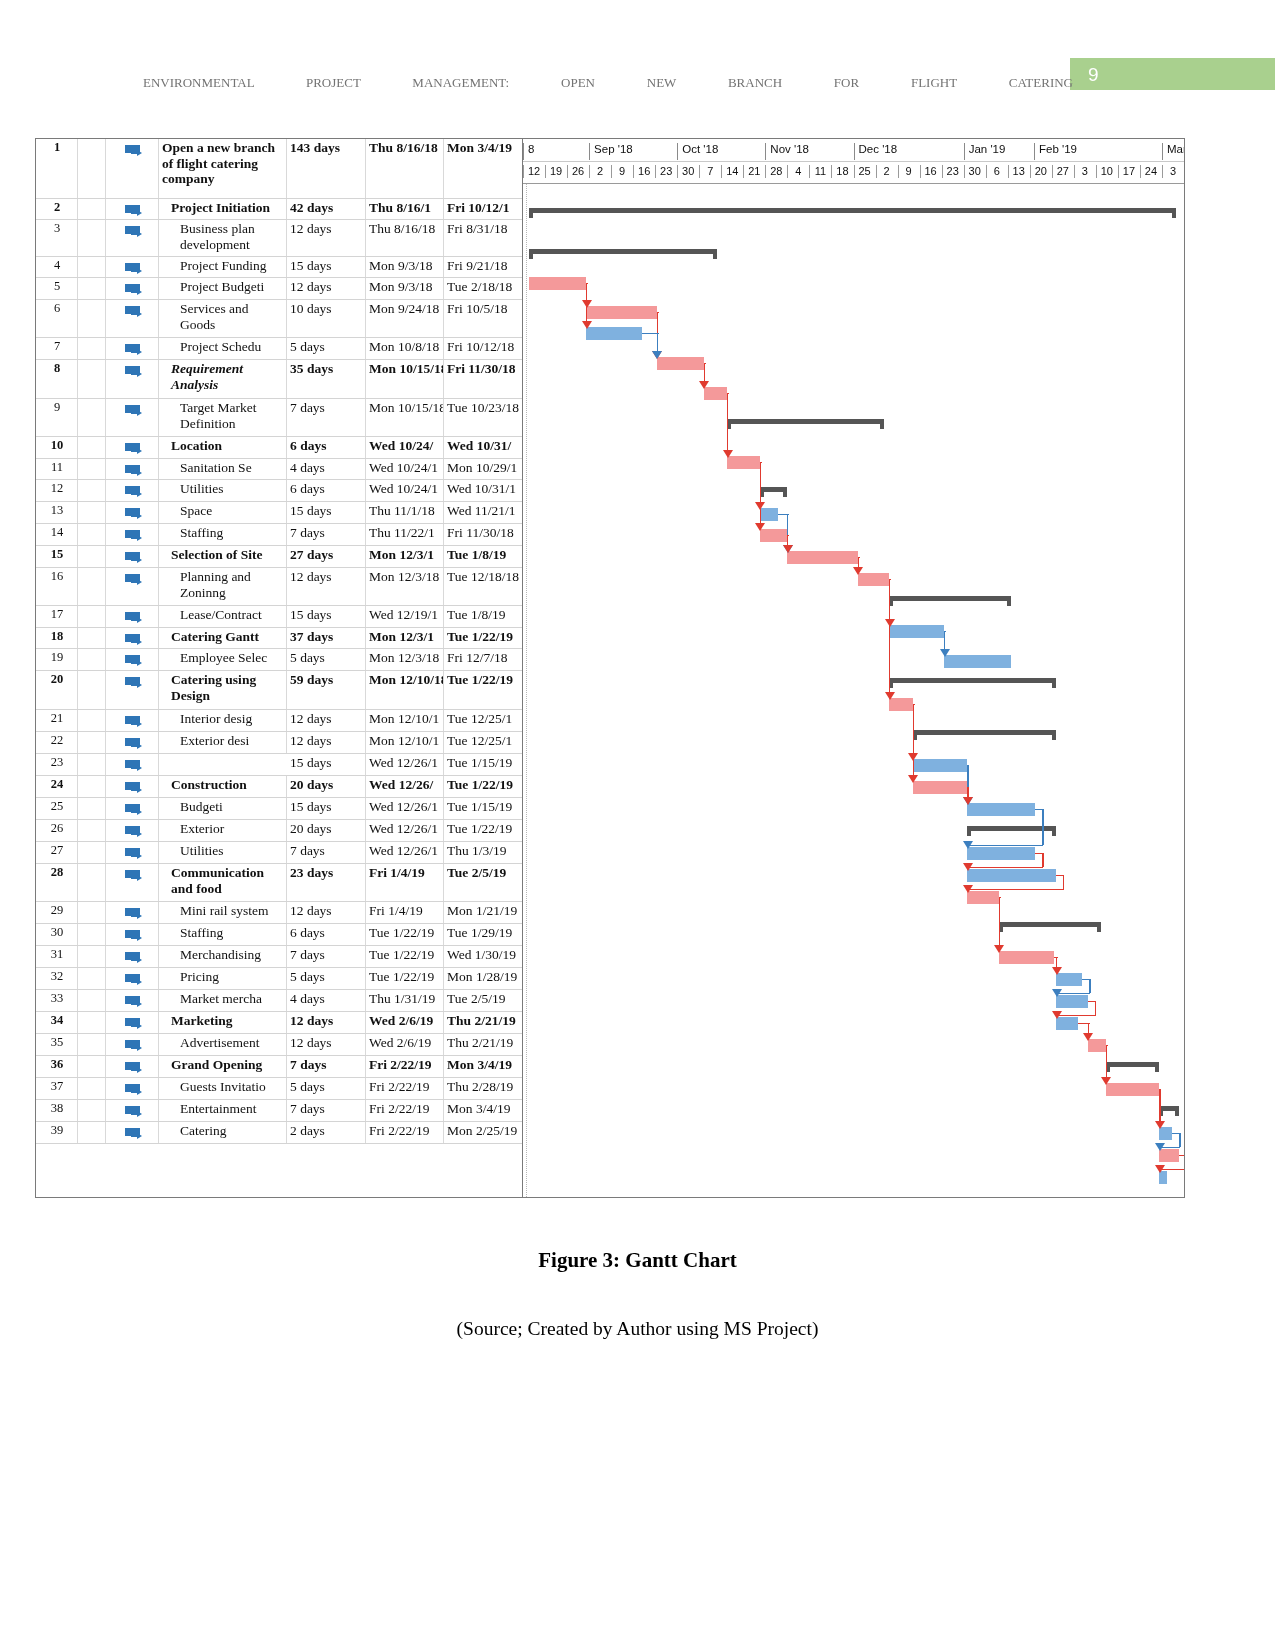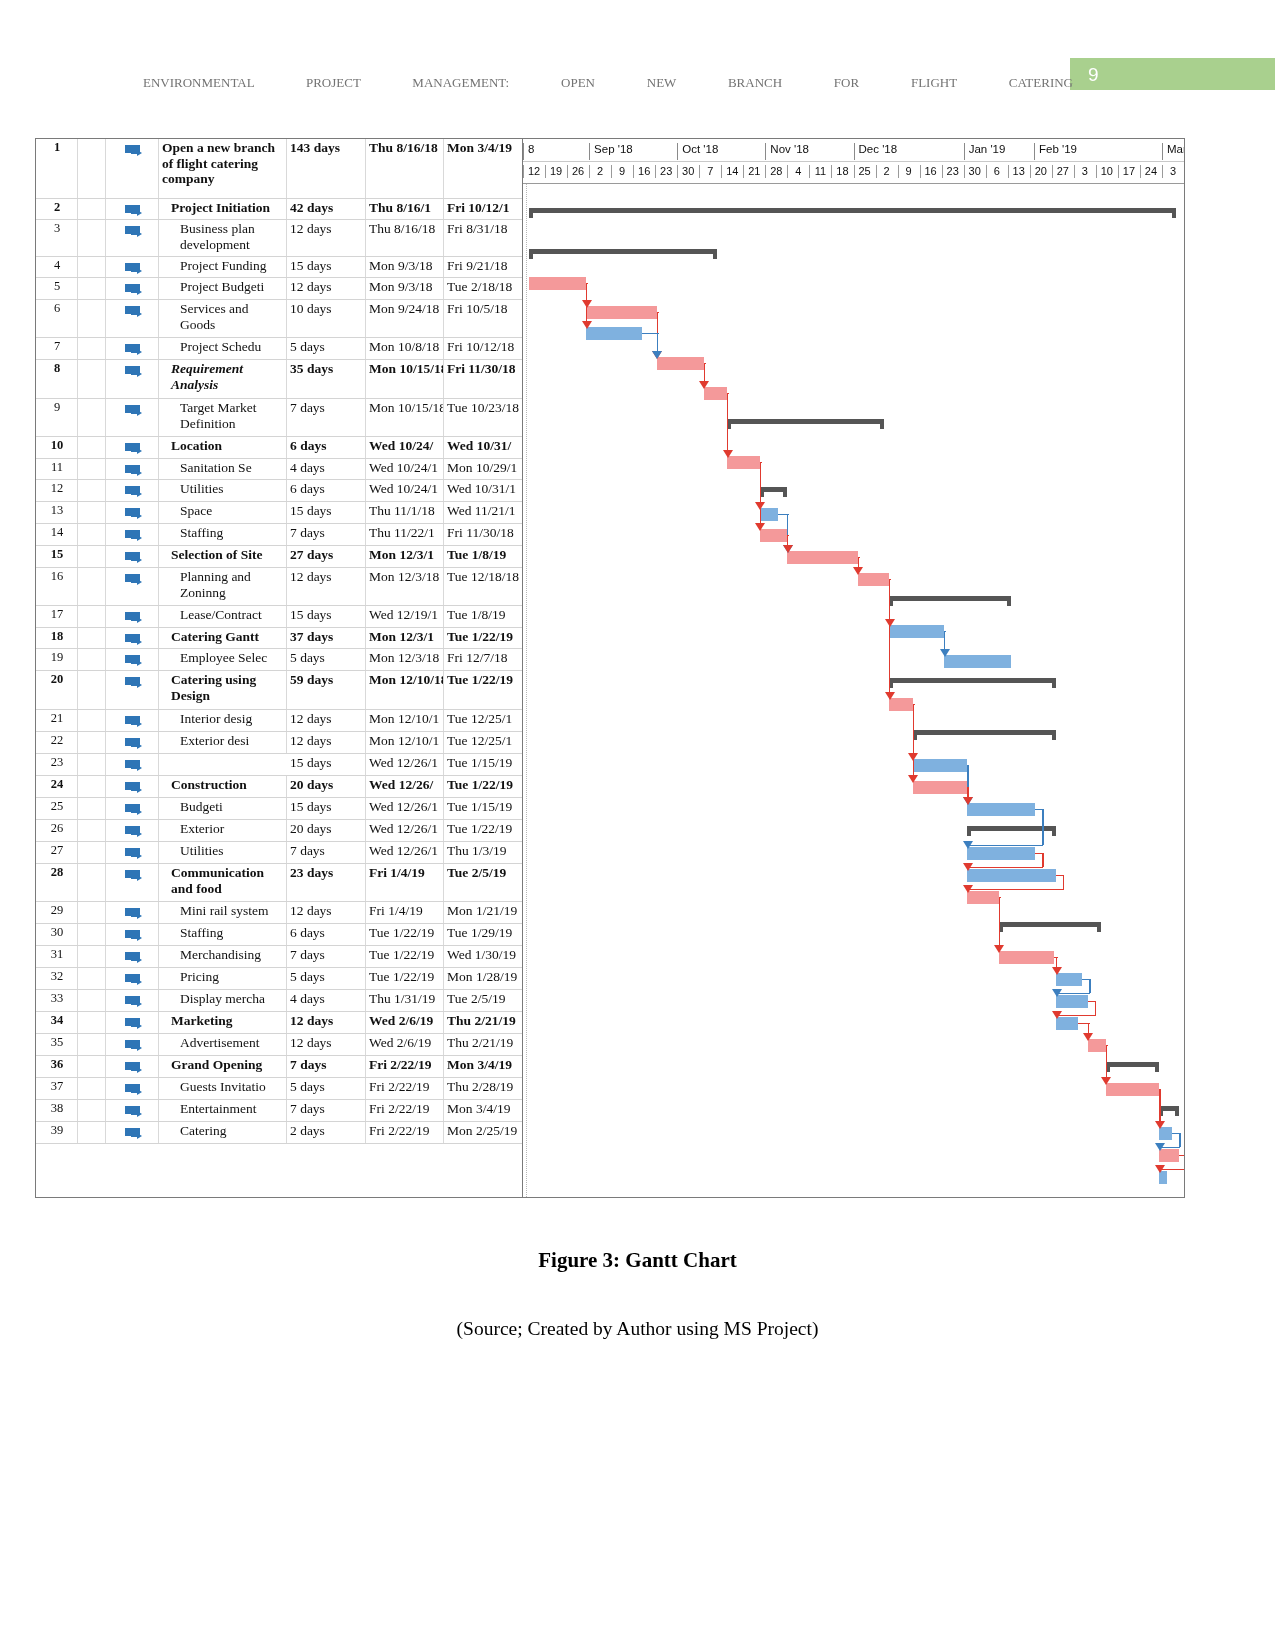--- a/index.html
+++ b/index.html
@@ -468,21 +468,21 @@
           <div class="cell c-dur">5 days</div>
           <div class="cell c-start">Tue 1/22/19</div>
           <div class="cell c-fin">Mon 1/28/19</div>
         </div>
         <div class="row" style="height: 22px;">
           <div class="cell idc c-id">33</div>
           <div class="cell c-ind"></div>
           <div class="cell c-mode">
             <span class="modeicon"></span>
           </div>
-          <div class="cell name c-name" style="padding-left: 21px;">Display mercha</div>
+          <div class="cell name c-name" style="padding-left: 21px;">Market mercha</div>
           <div class="cell c-dur">4 days</div>
           <div class="cell c-start">Thu 1/31/19</div>
           <div class="cell c-fin">Tue 2/5/19</div>
         </div>
         <div class="row summary" style="height: 22px;">
           <div class="cell idc c-id">34</div>
           <div class="cell c-ind"></div>
           <div class="cell c-mode">
             <span class="modeicon"></span>
           </div>

